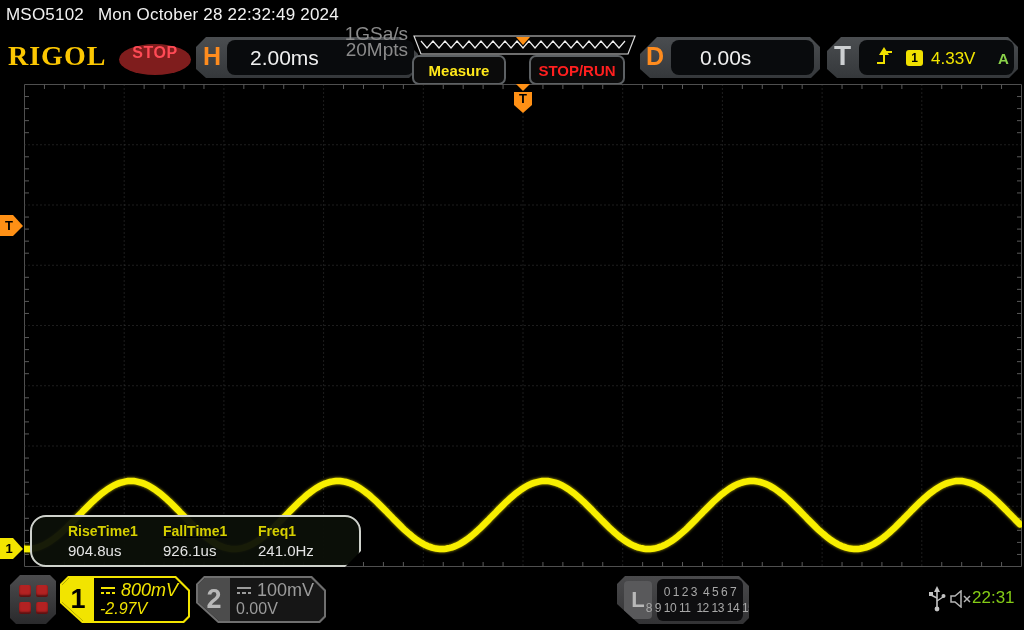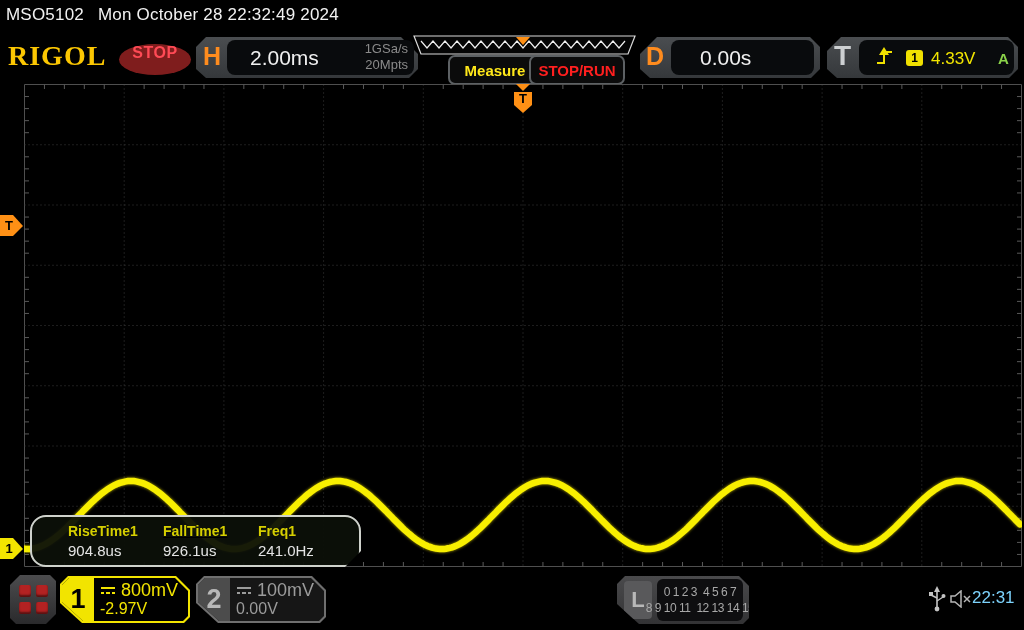--- a/index.html
+++ b/index.html
@@ -18,26 +18,26 @@
   #stop-badge{left:119px;top:44px;width:72px;height:31px;background:#7f1d1d;
         border-radius:50%;display:flex;justify-content:center;
         color:#ff4a55;font-weight:bold;font-size:16px;letter-spacing:.5px;}
   .hdr-frame{background:linear-gradient(#4a4d50,#35383b);}
   .hdr-inner{background:#090b0d;border-radius:8px;}
   #h-frame{left:196px;top:37px;width:222px;height:41px;
      clip-path:polygon(10px 0,calc(100% - 17px) 0,100% 17px,100% calc(100% - 9px),calc(100% - 9px) 100%,10px 100%,0 calc(100% - 9px),0 10px);}
   #h-inner{left:227px;top:40px;width:187px;height:35px;}
   #h-label{left:203px;top:42px;color:#ff8c1e;font-size:25px;font-weight:bold;}
   #h-timebase{left:250px;top:46px;color:#f0f0f0;font-size:21px;}
-  #h-rate{left:330px;top:41px;width:78px;text-align:right;color:#8b8b8b;font-size:13px;line-height:16px;}
+  #h-rate{left:330px;top:26px;width:78px;text-align:right;color:#8b8b8b;font-size:19px;line-height:16px;}
   #preview{left:413px;top:35px;}
   #measure-btn,#stoprun-btn{top:55px;height:26px;background:#0b0b0b;border:2px solid #5d6164;
      border-radius:7px;display:flex;align-items:center;justify-content:center;
      font-weight:bold;font-size:15px;cursor:pointer;}
-  #measure-btn{left:448px;width:90px;color:#ffe81a;}
+  #measure-btn{left:412px;width:90px;color:#ffe81a;}
   #stoprun-btn{left:529px;width:92px;color:#ff1f1f;align-items:center;}
   #d-frame{left:640px;top:37px;width:180px;height:41px;
      clip-path:polygon(17px 0,calc(100% - 10px) 0,100% 10px,100% calc(100% - 9px),calc(100% - 9px) 100%,10px 100%,0 calc(100% - 9px),0 17px);}
   #d-inner{left:671px;top:40px;width:143px;height:35px;}
   #d-label{left:646px;top:42px;color:#ff8c1e;font-size:25px;font-weight:bold;}
   #d-value{left:700px;top:46px;color:#f0f0f0;font-size:21px;}
   #t-frame{left:827px;top:37px;width:191px;height:41px;
      clip-path:polygon(14px 0,calc(100% - 10px) 0,100% 10px,100% calc(100% - 9px),calc(100% - 9px) 100%,10px 100%,0 calc(100% - 9px),0 14px);}
   #t-inner{left:859px;top:40px;width:155px;height:35px;}
   #t-label{left:834px;top:40px;color:#cdd0d2;font-size:28px;font-weight:bold;}
@@ -70,35 +70,35 @@
      clip-path:polygon(7px 0,calc(100% - 13px) 0,100% 13px,100% calc(100% - 5px),calc(100% - 5px) 100%,21px 100%,0 calc(100% - 19px),0 7px);}
   .chip-tab{position:absolute;left:2px;top:2px;width:32px;bottom:2px;
      clip-path:polygon(7px 0,100% 0,100% 100%,21px 100%,0 calc(100% - 19px),0 7px);
      display:flex;align-items:center;justify-content:center;font-size:27px;font-weight:bold;}
   .chip-scale{position:absolute;left:40px;top:4px;display:flex;align-items:center;gap:5px;font-size:18px;}
   .chip-offset{position:absolute;left:40px;top:24px;width:84px;font-size:16px;}
   #ch1-chip{left:60px;}
   #ch1-chip .chip-outer{background:#f2e400;}
   #ch1-chip .chip-inner{background:#000;}
   #ch1-chip .chip-tab{background:#f2e400;color:#000;}
-  #ch1-chip .chip-scale,#ch1-chip .chip-offset{color:#f2e400;}
+  #ch1-chip .chip-scale,#ch1-chip .chip-offset{color:#f2e400;font-style:italic;}
   #ch2-chip{left:196px;}
   #ch2-chip .chip-outer{background:#6f6f6f;}
   #ch2-chip .chip-inner{background:#161616;}
   #ch2-chip .chip-tab{background:#4c4c4c;color:#b8b8b8;}
   #ch2-chip .chip-scale,#ch2-chip .chip-offset{color:#9b9b9b;}
   #l-chip{left:617px;top:576px;width:132px;height:48px;background:linear-gradient(#4a4a4c,#333335);
      clip-path:polygon(8px 0,calc(100% - 10px) 0,100% 10px,100% calc(100% - 6px),calc(100% - 6px) 100%,22px 100%,0 calc(100% - 20px),0 8px);
      cursor:pointer;}
   #l-letter{position:absolute;left:7px;top:5px;width:28px;height:38px;background:#59595b;border-radius:4px;
      display:flex;align-items:center;justify-content:center;color:#b8b8b8;font-size:22px;font-weight:bold;}
   #l-digits{position:absolute;left:40px;top:3px;width:86px;height:42px;background:#0e0e10;border-radius:6px;
      color:#a8a8a8;font-size:12px;display:flex;flex-direction:column;align-items:center;justify-content:center;line-height:16px;}
   #l-digits .grp{margin:12px 3px;letter-spacing:-.5px;white-space:nowrap;}
-  #clock{left:972px;top:588px;color:#7dd3fc;font-size:17px;}
+  #clock{left:972px;top:588px;color:#84cc16;font-size:17px;}
 
   svg{display:block;}
 </style>
 </head>
 <body>
 
 <div class="abs" id="statusbar">
   <span class="model">MSO5102</span><span>Mon October 28 22:32:49 2024</span>
 </div>
 

